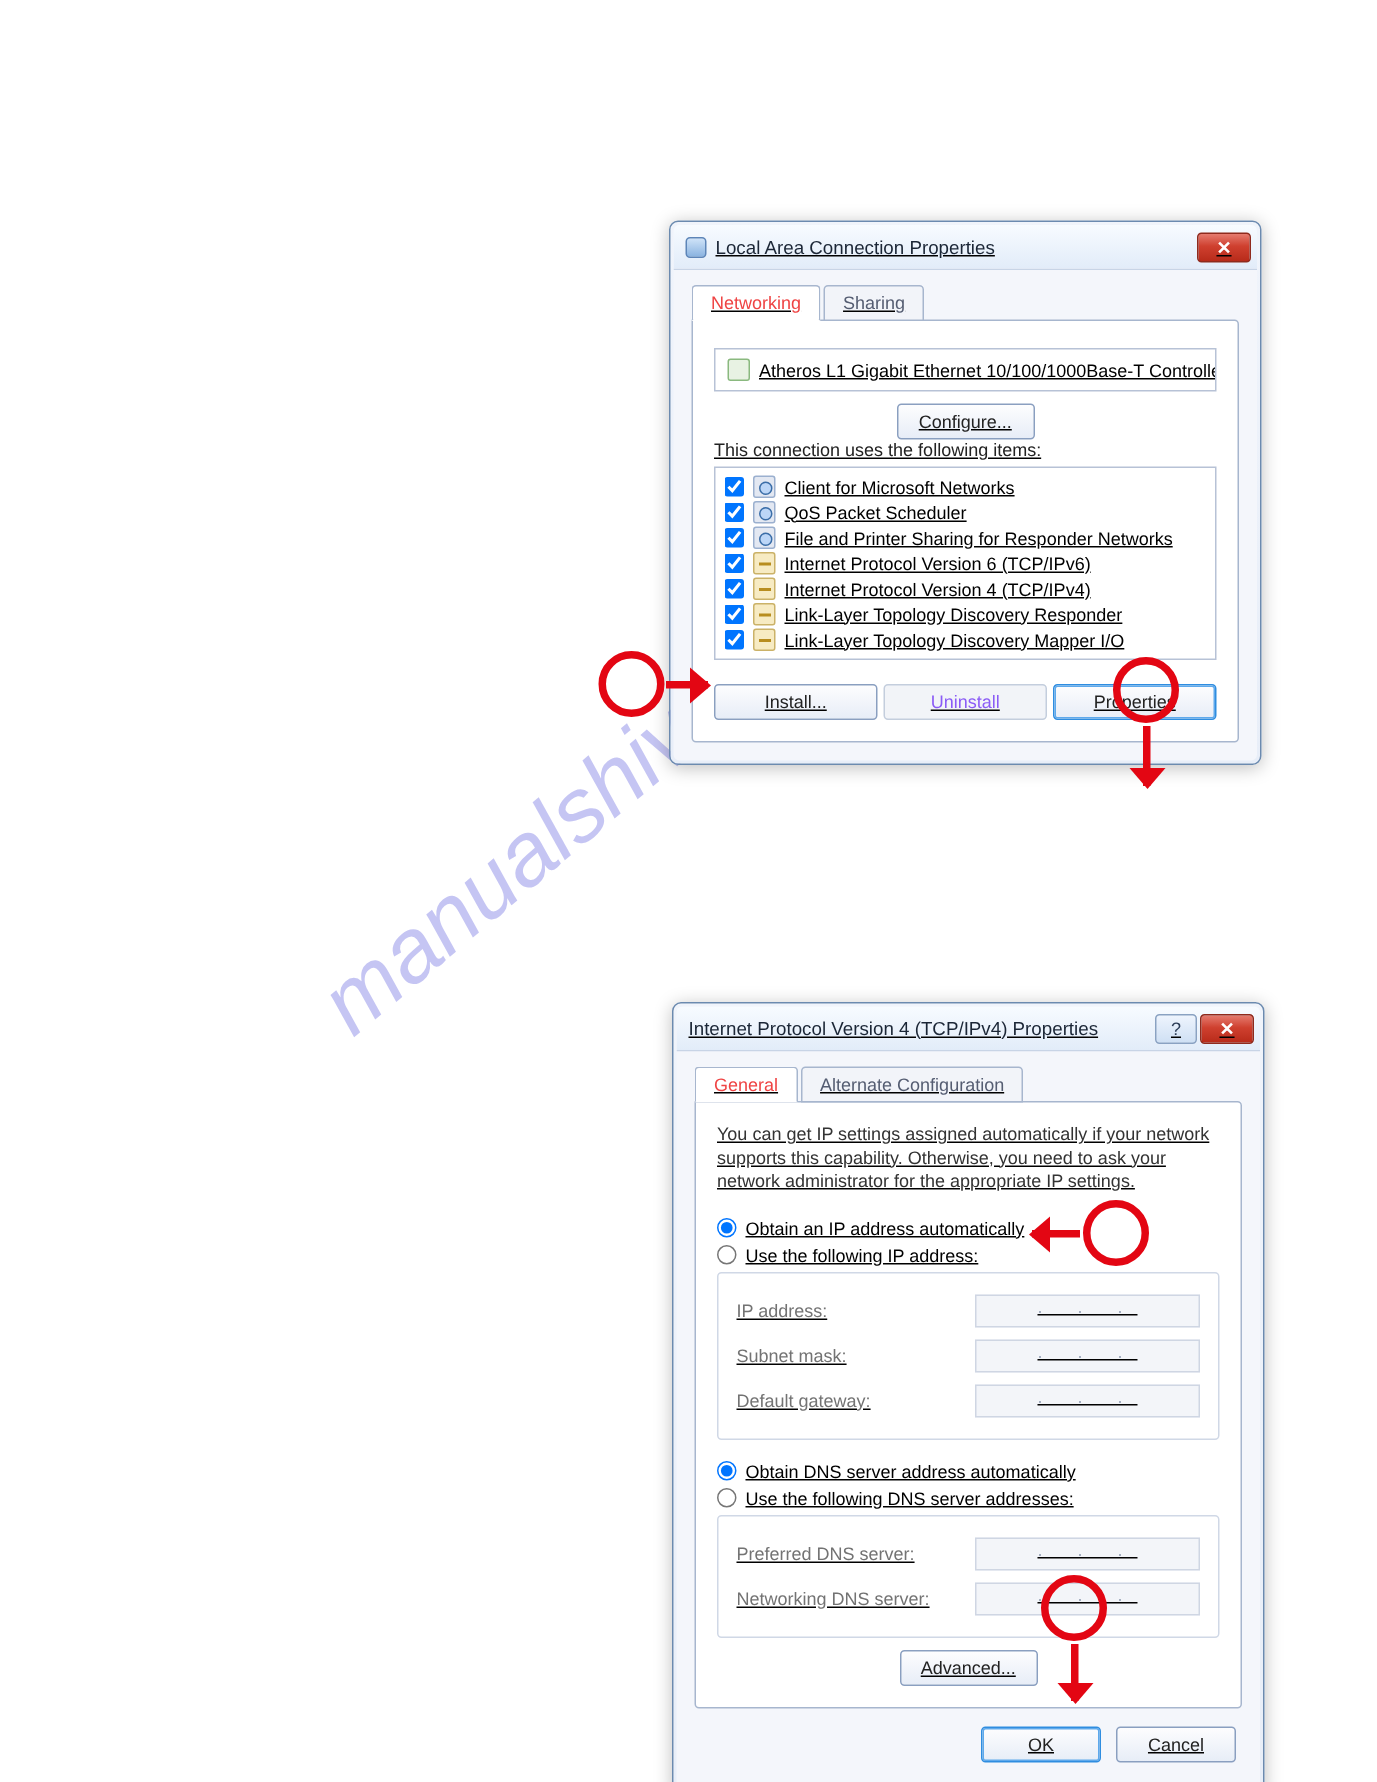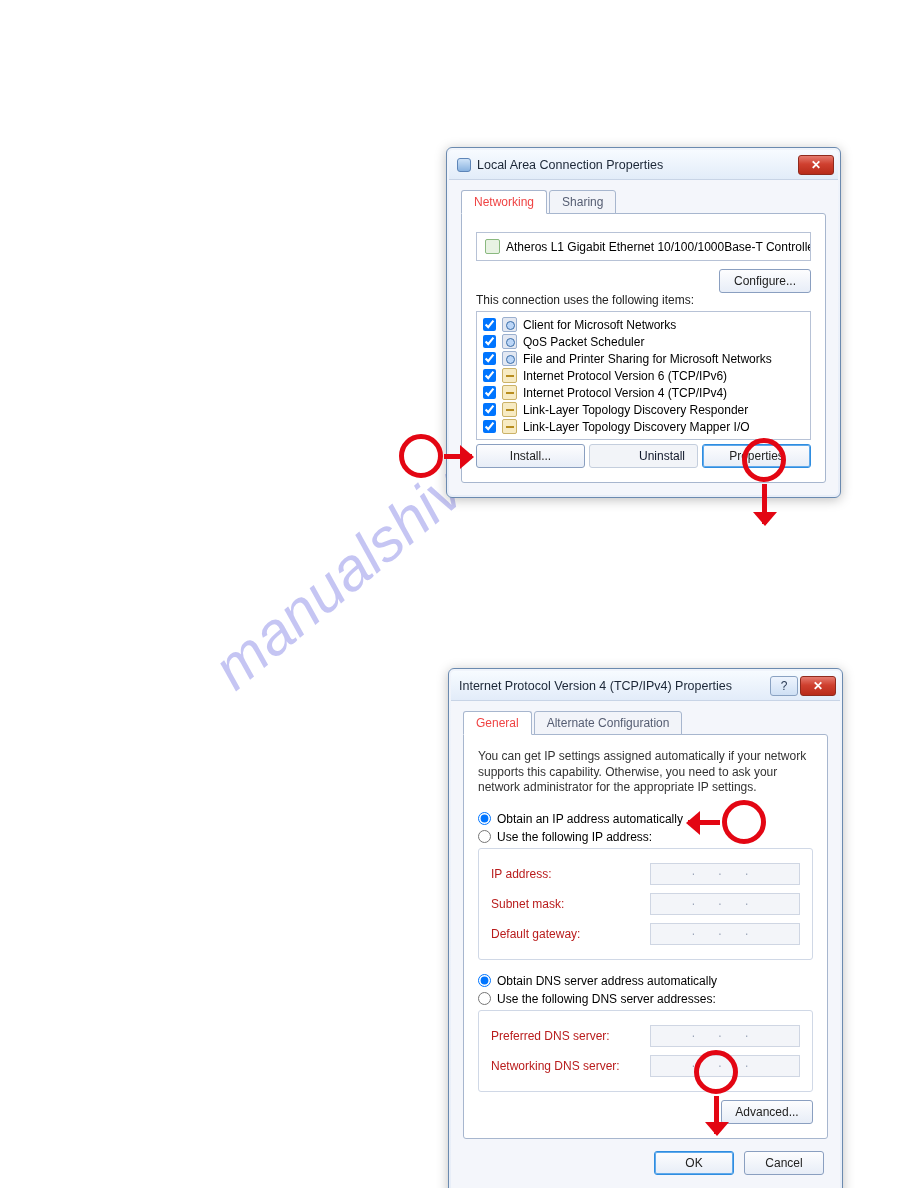--- a/index.html
+++ b/index.html
@@ -30,20 +30,21 @@
     background: linear-gradient(#f0f4fb,#e8eef8);
     border: 1px solid #6b8aaf;
     border-radius: 6px;
     box-shadow: 0 2px 12px rgba(0,0,0,.25);
     z-index: 2;
   }
   .dialog-inner {
     margin: 2px;
     background: #f4f6fb;
     border-radius: 4px;
+    text-decoration: underline;
   }
   .titlebar {
     display: flex;
     align-items: center;
     height: 30px;
     padding: 0 4px 0 8px;
     background: linear-gradient(#f7fbff,#e2ecf9);
     border-bottom: 1px solid #c8d4e6;
     border-radius: 4px 4px 0 0;
   }
@@ -112,39 +113,38 @@
     border: 1px solid #b7c2d6;
     background: #fff;
     padding: 6px 8px;
     margin-top: 4px;
     display: flex;
     align-items: center;
     gap: 6px;
     overflow: hidden;
     white-space: nowrap;
   }
-  .button-row { display: flex; justify-content: flex-end; margin-top: 8px; }
+  .button-row { display: flex; justify-content: center; margin-top: 8px; }
   .win-button {
     min-width: 92px;
     padding: 4px 12px;
     border: 1px solid #8a9fc0;
     border-radius: 3px;
     background: linear-gradient(#fdfdfe,#e7edf7);
     color: #222;
     text-align: center;
   }
   .win-button.highlight {
     border: 1px solid #2f8de0;
     box-shadow: 0 0 0 1px #5fa9eb inset;
   }
   .win-button.dis {
-    color: #0f172a;
+    color: #8b5cf6;
     border-color: #c4cedd;
     background: #f2f4f8;
-    text-align: right;
   }
   .item-list {
     border: 1px solid #b7c2d6;
     background: #fff;
     padding: 4px 4px;
     margin-top: 4px;
   }
   .item {
     display: flex;
     align-items: center;
@@ -166,21 +166,21 @@
   .tbtn { flex:1; }
   
   .desc { color:#333; line-height:1.3; margin-bottom:14px; }
   .radio-row { display:flex;align-items:center;gap:6px;padding:2px 0;}
   .radio-row input[type=radio]{margin:0;}
   .fieldset-ghost {
     border:1px solid #d0d8e6;border-radius:3px;padding:10px;margin-top:2px;
     position:relative;
   }
   .fs-row { display:flex;align-items:center;justify-content:space-between;padding:4px 2px;}
-  .fs-label { color:#b91c1c; }
+  .fs-label { color:#737373; }
   .ip-input {
     border:1px solid #cfd6e3;background:#f3f5f9;width:150px;height:22px;
     text-align:center;color:#8d95a6;
   }
   .mt10 { margin-top:12px; }
   .dlg-buttons { display:flex;justify-content:flex-end;gap:10px;margin-top:12px;padding:0 4px 8px 0;}
   
   .annot { position:absolute; z-index:5; pointer-events:none;}
   .circ {
     border:5px solid #e30613;border-radius:50%;
@@ -247,21 +247,21 @@
             <span>Client for Microsoft Networks</span>
           </div>
           <div class="item">
             <input type="checkbox" checked="" style="">
             <span class="icon16 icon-net"></span>
             <span>QoS Packet Scheduler</span>
           </div>
           <div class="item">
             <input type="checkbox" checked="" style="">
             <span class="icon16 icon-net"></span>
-            <span>File and Printer Sharing for Microsoft Networks</span>
+            <span>File and Printer Sharing for Responder Networks</span>
           </div>
           <div class="item">
             <input type="checkbox" checked="" style="">
             <span class="icon16 icon-proto"></span>
             <span>Internet Protocol Version 6 (TCP/IPv6)</span>
           </div>
           <div class="item">
             <input type="checkbox" checked="" style="">
             <span class="icon16 icon-proto"></span>
             <span>Internet Protocol Version 4 (TCP/IPv4)</span>
@@ -270,21 +270,21 @@
             <input type="checkbox" checked="" style="">
             <span class="icon16 icon-proto"></span>
             <span>Link-Layer Topology Discovery Responder</span>
           </div>
           <div class="item">
             <input type="checkbox" checked="" style="">
             <span class="icon16 icon-proto"></span>
             <span>Link-Layer Topology Discovery Mapper I/O</span>
           </div>
         </div>
-        <div class="triple" style="margin-top:4px;">
+        <div class="triple" style="margin-top:16px;">
           <div class="win-button tbtn">Install...</div>
           <div class="win-button tbtn dis">Uninstall</div>
           <div class="win-button tbtn highlight">Properties</div>
         </div>
       </div>
     </div>
   </div>
 </div>
 
 <div class="annot" style="left:399px;top:434px;">

